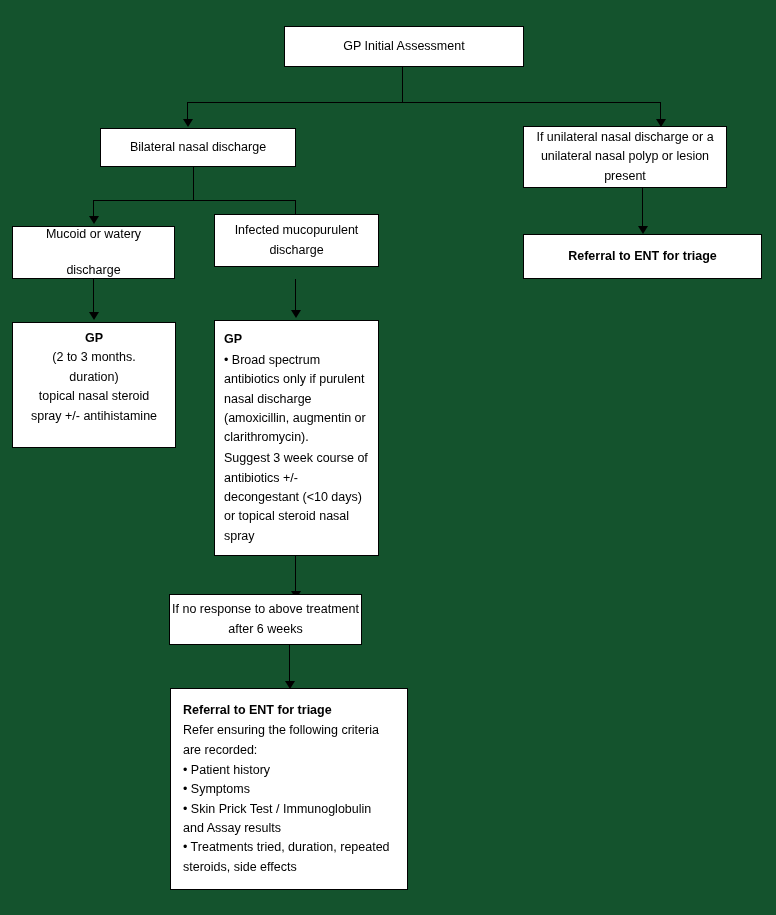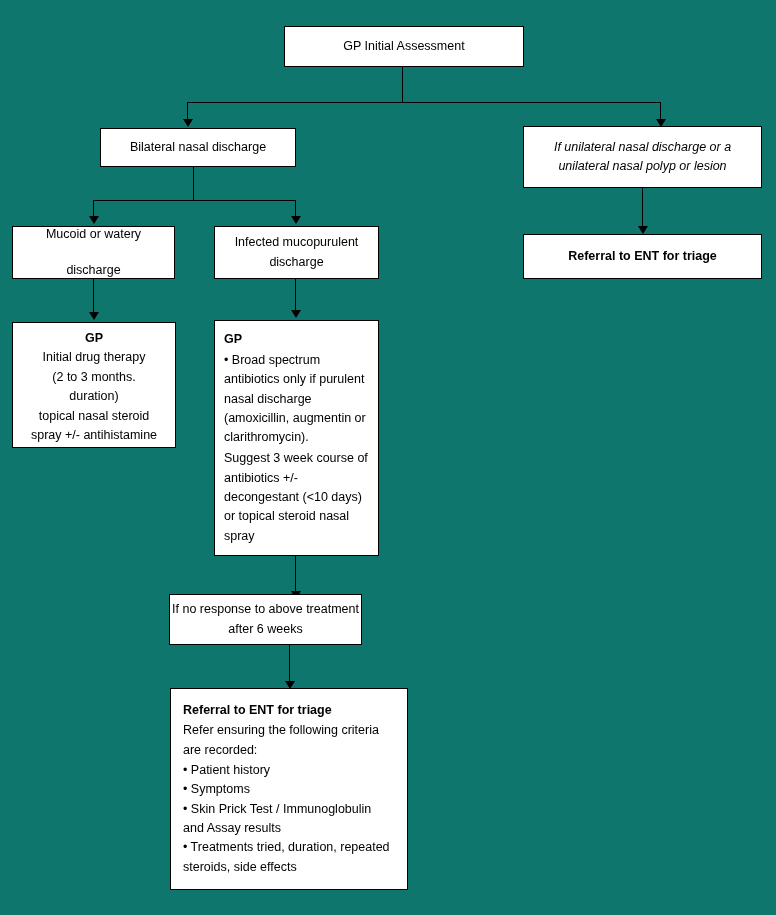--- a/index.html
+++ b/index.html
@@ -9,21 +9,21 @@
     background: #ffffff;
   }
   body {
     font-family: "Liberation Sans", sans-serif;
     color: #000000;
   }
   #canvas {
     position: relative;
     width: 776px;
     height: 915px;
-    background: #0f766e;
+    background: #14532d;
     overflow: hidden;
   }
   .node {
     position: absolute;
     box-sizing: border-box;
     border: 1px solid #000000;
     background: #ffffff;
     font-size: 12.5px;
     line-height: 1.55;
     color: #000000;
@@ -86,23 +86,24 @@
   <div class="line hline" style="left:187px; top:102px; width:474px;"></div>
   <div class="line vline" style="left:187px; top:102px; height:19px;"></div>
   <div class="arrow" style="left:183px; top:119px;"></div>
   <div class="line vline" style="left:660px; top:102px; height:19px;"></div>
   <div class="arrow" style="left:656px; top:119px;"></div>
 
   <div class="node center vcenter" style="left:100px; top:128px; width:196px; height:39px;">
     <div class="pad para">Bilateral nasal discharge</div>
   </div>
 
-  <div class="node center vcenter" style="left:523px; top:126px; width:239px; height:62px; padding:4px 8px;font-style:italic;">
+  <div class="node center vcenter" style="left:523px; top:126px; width:204px; height:62px; padding:4px 8px;">
     <div class="pad para">If unilateral nasal discharge or a</div>
     <div class="pad para">unilateral nasal polyp or lesion</div>
+    <div class="pad para">present</div>
   </div>
 
   <div class="line vline" style="left:642px; top:188px; height:40px;"></div>
   <div class="arrow" style="left:638px; top:226px;"></div>
 
   <div class="node center vcenter" style="left:523px; top:234px; width:239px; height:45px;">
     <div class="pad para t-bold">Referral to ENT for triage</div>
   </div>
 
   <div class="line vline" style="left:193px; top:167px; height:34px;"></div>
@@ -110,34 +111,33 @@
   <div class="line vline" style="left:93px; top:200px; height:18px;"></div>
   <div class="arrow" style="left:89px; top:216px;"></div>
   <div class="line vline" style="left:295px; top:200px; height:18px;"></div>
   <div class="arrow" style="left:291px; top:216px;"></div>
 
   <div class="node center vcenter" style="left:12px; top:226px; width:163px; height:53px;gap:16px;">
     <div class="pad para">Mucoid or watery</div>
     <div class="pad para">discharge</div>
   </div>
 
-  <div class="node center vcenter" style="left:214px; top:226px; width:165px; height:53px;">
+  <div class="node center vcenter" style="left:214px; top:214px; width:165px; height:53px;">
     <div class="pad para">Infected mucopurulent</div>
     <div class="pad para">discharge</div>
   </div>
 
   <div class="line vline" style="left:93px; top:279px; height:35px;"></div>
   <div class="arrow" style="left:89px; top:312px;"></div>
 
   <div class="line vline" style="left:295px; top:279px; height:33px;"></div>
   <div class="arrow" style="left:291px; top:310px;"></div>
 
   <div class="node center" style="left:12px; top:322px; width:164px; height:126px; padding:6px 6px;">
     <div class="pad para t-bold">GP</div>
-    <div class="pad para">Initial drug therapy</div>
     <div class="pad para">(2 to 3 months.</div>
     <div class="pad para">duration)</div>
     <div class="pad para">topical nasal steroid</div>
     <div class="pad para">spray +/- antihistamine</div>
   </div>
 
   <div class="node left" style="left:214px; top:320px; width:165px; height:236px; padding:9px 9px;">
     <div class="pad para t-bold">GP</div>
     <div class="gap-md"></div>
     <div class="pad para">• Broad spectrum antibiotics only if purulent nasal discharge (amoxicillin, augmentin or clarithromycin).</div>

